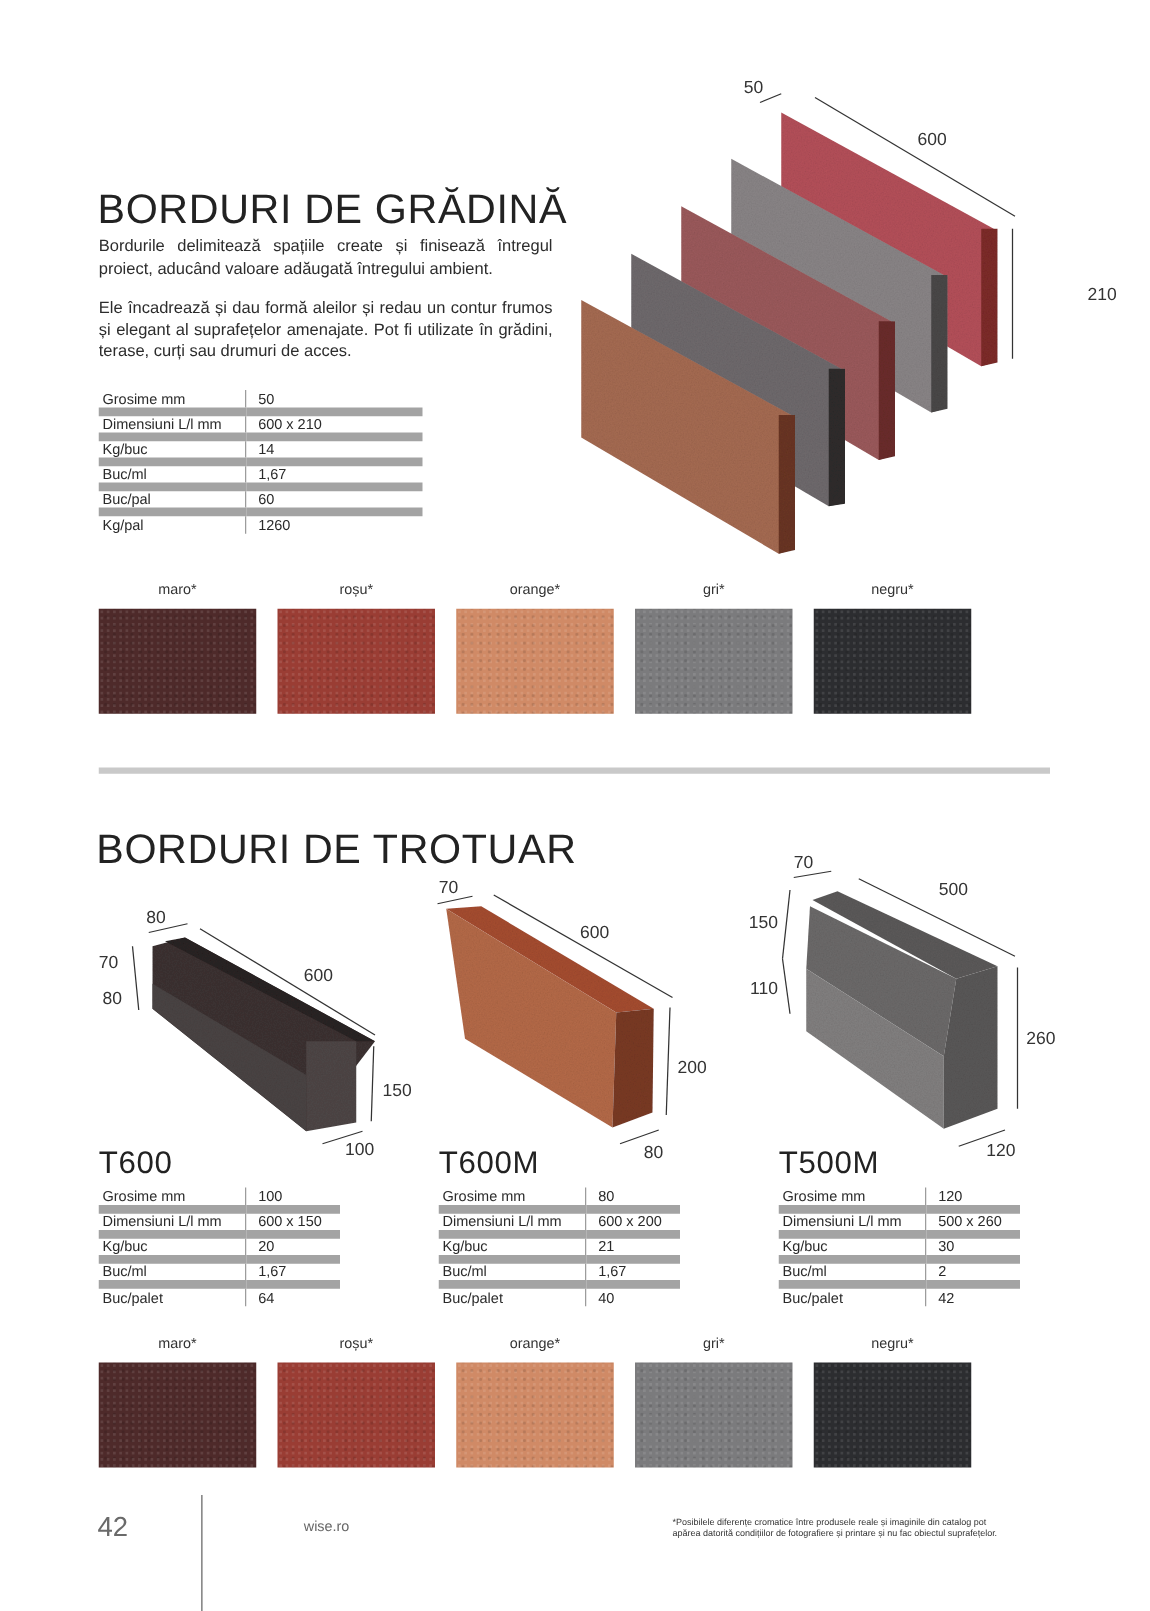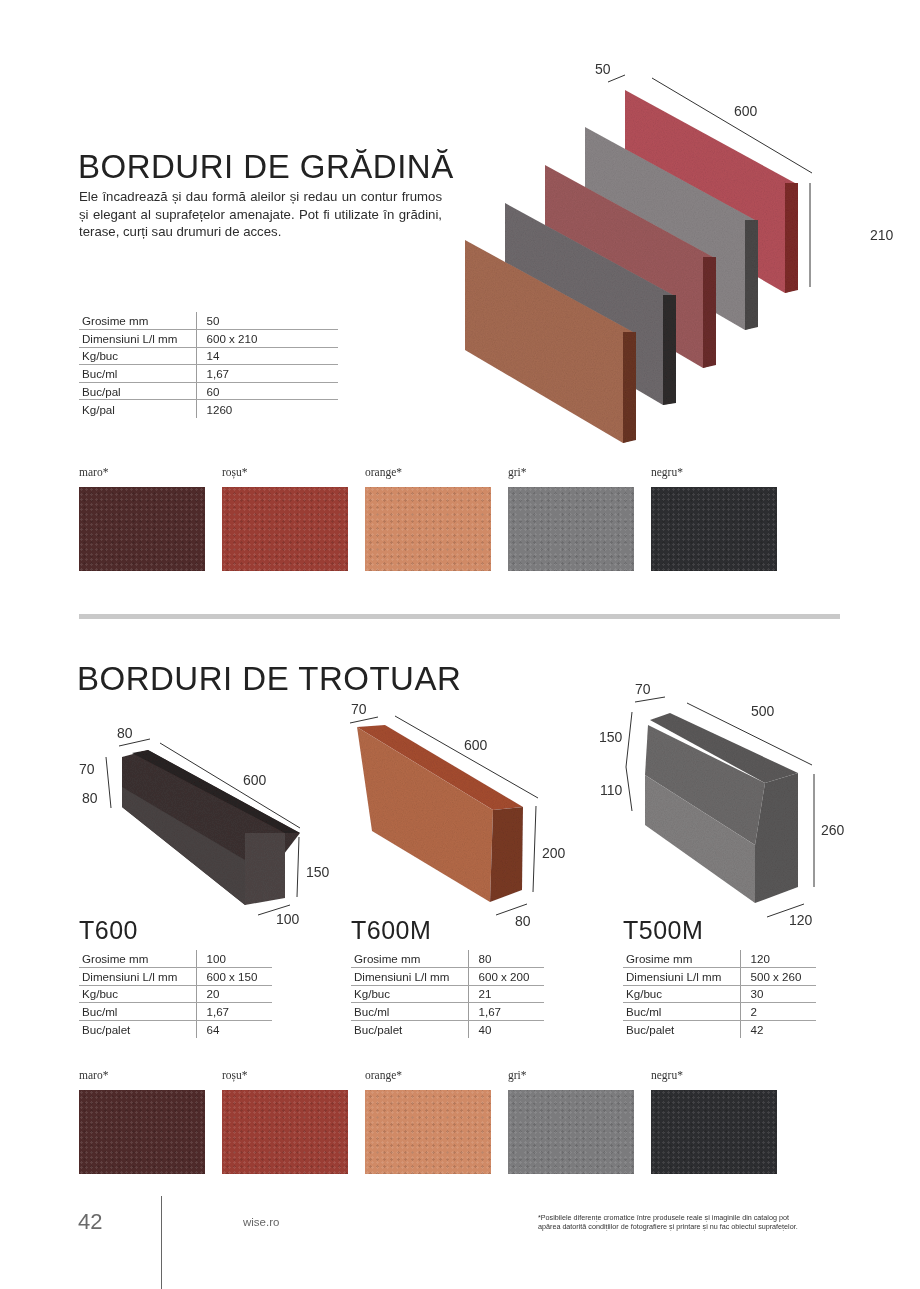--- a/index.html
+++ b/index.html
@@ -6,27 +6,27 @@
   html, body { width: 920px; height: 1289px; background: #ffffff; overflow: hidden; }
   body { position: relative; font-family: "Liberation Sans", "DejaVu Sans", sans-serif; color: #2a2a2a; }
 
   .abs { position: absolute; }
 
   .title-lg { font-size: 33px; font-weight: 400; letter-spacing: 0.5px; color: #222; white-space: nowrap; line-height: 1; }
   .body-text { font-size: 13.2px; line-height: 17.5px; color: #2c2c2c; text-align: justify; }
   .body-text p + p { margin-top: 14px; }
 
   table.spec { border-collapse: collapse; font-size: 11.6px; color: #2a2a2a; }
-  table.spec td { height: 17.6px; padding: 0 3px; border-bottom: 1px solid #a3a3a3; white-space: nowrap; vertical-align: middle; }
+  table.spec td { height: 17.6px; padding: 0 3px; border-bottom: 7px solid #a3a3a3; white-space: nowrap; vertical-align: middle; }
   table.spec tr:last-child td { border-bottom: none; }
   table.spec td.k { border-right: 1px solid #9c9c9c; }
   table.spec td.v { padding-left: 10px; }
 
   .swatch-row { display: flex; gap: 17px; }
-  .swatch { width: 126px; display: flex; flex-direction: column; align-items: flex-start; font-family: Liberation Serif, serif; }
+  .swatch { width: 126px; display: flex; flex-direction: column; align-items: center; }
   .swatch .lbl { font-size: 11.5px; color: #333; height: 22px; line-height: 14px; }
   .swatch .tile { width: 126px; height: 84px; position: relative; overflow: hidden; }
   .swatch .tile::after {
     content: ""; position: absolute; inset: 0;
     background-image:
       radial-gradient(rgba(255,255,255,0.10) 1px, transparent 1.4px),
       radial-gradient(rgba(0,0,0,0.12) 1px, transparent 1.4px);
     background-size: 5px 5px, 7px 7px;
     background-position: 0 0, 2px 3px;
   }
@@ -41,20 +41,21 @@
   .footer-line { width: 1px; background: #666; }
   .footer-site { font-size: 11.5px; color: #666; }
   .footer-note { font-size: 7.2px; line-height: 9px; color: #333; }
 </style>
 </head>
 <body>
 
 <h1 class="abs title-lg" style="left:78px; top:150px;">BORDURI DE GRĂDINĂ</h1>
 
 <div class="abs body-text" style="left:79px; top:188px; width:363px;">
+  <p>Bordurile delimitează spațiile create și finisează întregul proiect, aducând valoare adăugată întregului ambient.</p>
   <p>Ele încadrează și dau formă aleilor și redau un contur frumos și elegant al suprafețelor amenajate. Pot fi utilizate în grădini, terase, curți sau drumuri de acces.</p>
 </div>
 
 <table class="abs spec" style="left:79px; top:312px; width:259px;">
   <tbody>
     <tr>
         <td class="k" style="width:117px">Grosime mm</td>
         <td class="v">50</td>
       </tr>
     <tr>

